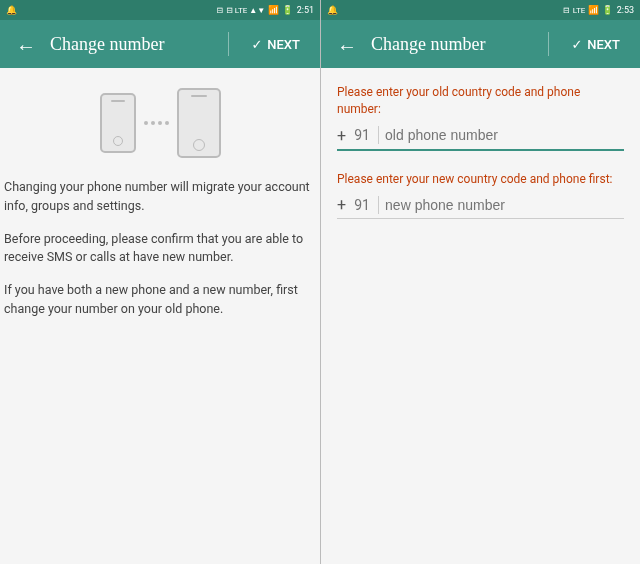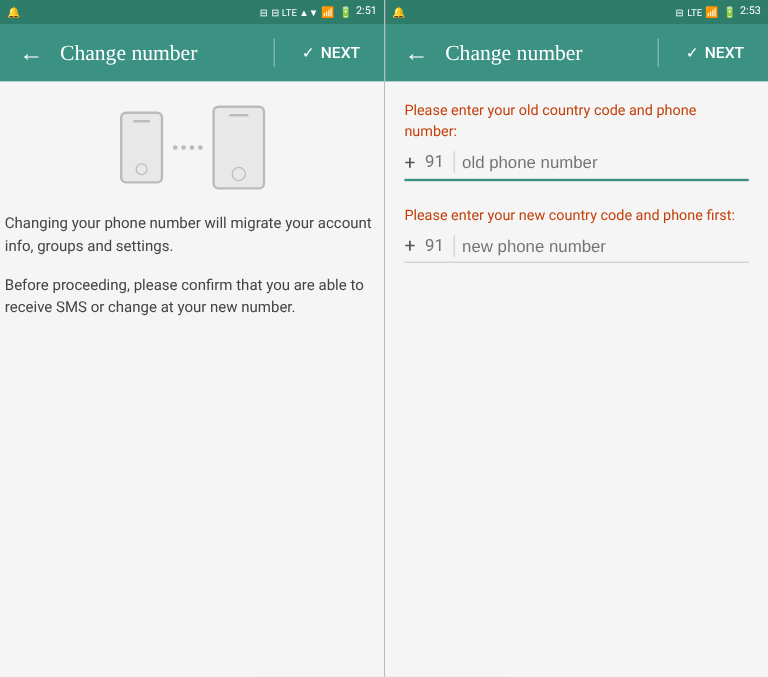--- a/index.html
+++ b/index.html
@@ -293,21 +293,22 @@
         <div class="dot"></div>
         <div class="dot"></div>
         <div class="dot"></div>
       </div>
       <div class="phone-icon">
         <div class="phone-body-large"></div>
       </div>
     </div>
 
     <p class="info-text">Changing your phone number will migrate your account info, groups and settings.</p>
-    <p class="info-text">Before proceeding, please confirm that you are able to receive SMS or change at your new number.</p>
+    <p class="info-text">Before proceeding, please confirm that you are able to receive SMS or calls at have new number.</p>
+    <p class="info-text">If you have both a new phone and a new number, first change your number on your old phone.</p>
   </div>
 </div>
 
 <div class="phone-screen">
 
   <div class="status-bar">
     <div class="status-bar-left">
       <span>🔔</span>
     </div>
     <div class="status-bar-right">

